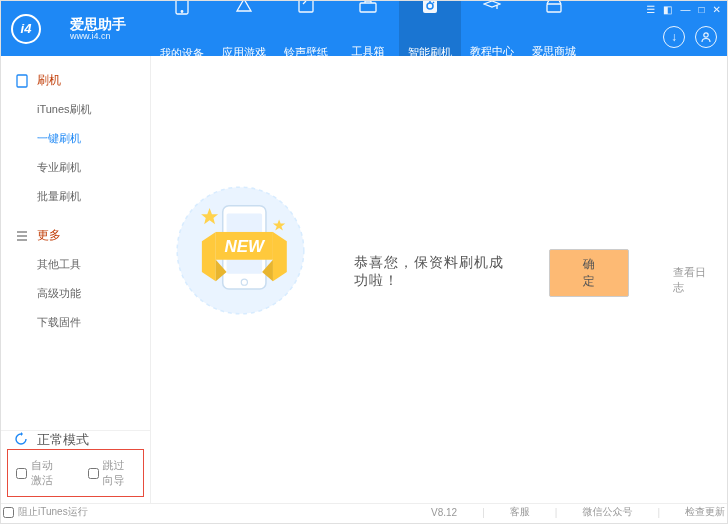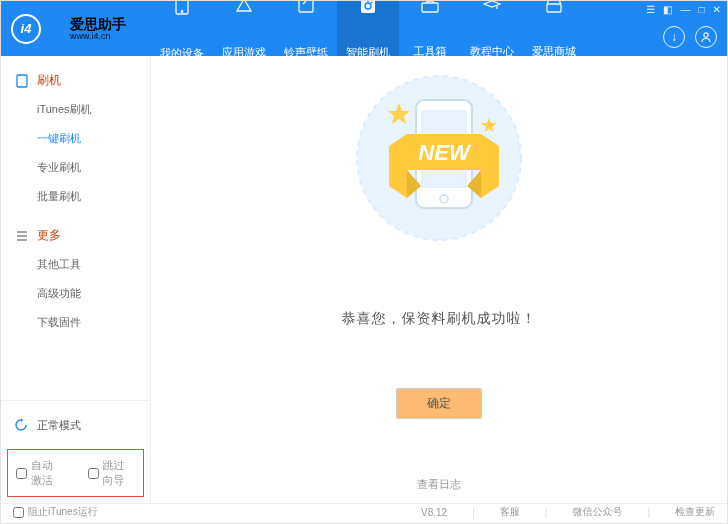--- a/index.html
+++ b/index.html
@@ -1,53 +1,53 @@
 <!DOCTYPE html>
 <html><head>
 <meta charset="utf-8">
 <style>
 * { box-sizing: border-box; margin: 0; padding: 0; font-family: "Microsoft YaHei", "PingFang SC", sans-serif; }
 body { width: 728px; height: 524px; background: #fff; overflow: hidden; border: 1px solid #e0e0e0; }
 .header { background: #1e88f5; height: 55px; display: flex; align-items: center; position: relative; }
 .logo-block { display: flex; align-items: center; padding-left: 10px; width: 150px; gap: 23px; }
 .logo-circle { width: 30px; height: 30px; border: 2px solid #fff; border-radius: 50%; display: flex; align-items: center; justify-content: center; color: #fff; font-weight: bold; font-size: 13px; font-style: italic; }
-.logo-text { margin-left: 6px; color: #000000; }
+.logo-text { margin-left: 6px; color: #ffffff; }
 .logo-text .cn { font-size: 14px; font-weight: bold; display: block; line-height: 14px; }
 .logo-text .en { font-size: 9px; display: block; line-height: 10px; opacity: 0.9; }
 .top-tabs { display: flex; height: 100%; flex: 1; }
 .top-tab { width: 62px; height: 100%; display: flex; flex-direction: column; align-items: center; justify-content: center; color: #fff; cursor: pointer; font-size: 11px; gap: 28px; }
 .top-tab.active { background: #1a75d2; }
 .top-tab .ico { width: 20px; height: 18px; margin-bottom: 3px; opacity: 0.95; display: flex; align-items: center; justify-content: center; }
 .win-controls { position: absolute; right: 6px; top: 3px; display: flex; gap: 8px; color: #fff; font-size: 10px; opacity: 0.9; }
 .win-controls span { cursor: pointer; }
 .header-right { position: absolute; right: 10px; bottom: 8px; display: flex; gap: 10px; }
 .hr-btn { width: 22px; height: 22px; border: 1.5px solid #fff; border-radius: 50%; display: flex; align-items: center; justify-content: center; color: #fff; font-size: 12px; cursor: pointer; opacity: 0.9; }
 .body-wrap { display: flex; height: calc(100% - 55px - 20px); }
 .sidebar { width: 150px; border-right: 1px solid #eee; display: flex; flex-direction: column; }
 .side-section { padding-top: 10px; }
 .side-title { display: flex; align-items: center; padding: 6px 14px; color: #c2410c; font-size: 12px; }
 .side-title .ico { width: 14px; height: 14px; margin-right: 8px; color: #1e88f5; display: flex; align-items: center; justify-content: center; }
 .side-item { padding: 7px 10px 7px 36px; font-size: 11px; color: #666; cursor: pointer; }
 .side-item.active { color: #1e88f5; }
 .side-spacer { flex: 1; }
-.side-status { padding: 16px 12px; display: flex; align-items: center; font-size: 11px; color: #555; border-top: 1px solid #f0f0f0; }
+.side-status { padding: 0 12px; display: flex; font-size: 13px; color: #555; border-top: 1px solid #f0f0f0; }
 .side-status .ico { width: 16px; height: 16px; margin-right: 8px; color: #1e88f5; display: flex; align-items: center; justify-content: center; }
 .device-box { padding: 8px 12px 10px; display: flex; align-items: flex-start; border-top: 1px solid #f0f0f0; }
 .device-box .ico { width: 16px; height: 20px; margin-right: 8px; color: #1e88f5; }
 .device-info { font-size: 11px; color: #444; }
 .device-badge { display: inline-block; background: #1e88f5; color: #fff; font-size: 9px; padding: 1px 6px; border-radius: 7px; margin-top: 3px; }
 .side-bottom { border: 1px solid #e74c3c; margin: 0 6px 6px 6px; padding: 8px; display: flex; gap: 24px; font-size: 11px; color: #999; }
 .side-bottom label { display: flex; align-items: center; gap: 4px; cursor: pointer; }
 .side-bottom input { width: 11px; height: 11px; }
-.content { flex: 1; display: flex; flex-direction: column; align-items: center; justify-content: center; padding: 20px; gap: 44px; }
+.content { flex: 1; display: flex; flex-direction: row; align-items: center; justify-content: center; padding: 20px; gap: 44px; }
 .illus { width: 180px; height: 180px; margin-bottom: 18px; }
 .msg { font-size: 14px; color: #555; margin-bottom: 16px; letter-spacing: 1px; }
 .ok-btn { border: 1px solid #ccc; background: #fdba74; padding: 6px 30px; font-size: 12px; color: #555; cursor: pointer; border-radius: 2px; margin-bottom: 14px; }
 .log-link { font-size: 11px; color: #999; cursor: pointer; }
-.footer { height: 17px; border-top: 1px solid #eee; display: flex; align-items: center; font-size: 10px; color: #999; padding: 0 12px; }
+.footer { height: 17px; border-top: 1px solid #eee; display: flex; align-items: center; font-size: 10px; color: #999; padding: 0 2px; }
 .footer label { display: flex; align-items: center; gap: 4px; cursor: pointer; }
 .footer input { width: 11px; height: 11px; }
 .footer .right { margin-left: auto; display: flex; gap: 21px; align-items: center; }
 .footer .sep { color: #ddd; padding: 0 4px; }
 .footer .link { cursor: pointer; }
 </style>
 </head>
 <body>
 
 <div class="header">
@@ -78,38 +78,38 @@
     </div>
     <div class="top-tab">
       <span class="ico">
           <svg width="16" height="16" viewBox="0 0 16 16" fill="none" stroke="#fff" stroke-width="1.3">
             <rect x="1" y="2" width="14" height="12" rx="1"></rect>
             <path d="M5 6 L8 3"></path>
           </svg>
         </span>
       <span>铃声壁纸</span>
     </div>
+    <div class="top-tab">
+      <span class="ico">
+          <svg width="18" height="14" viewBox="0 0 18 14" fill="none" stroke="#fff" stroke-width="1.3">
+            <rect x="1" y="4" width="16" height="9" rx="1"></rect>
+            <path d="M6 4 V2 H12 V4"></path>
+          </svg>
+        </span>
+      <span>工具箱</span>
+    </div>
     <div class="top-tab active">
       <span class="ico">
           <svg width="16" height="16" viewBox="0 0 16 16">
             <rect x="1" y="1" width="14" height="14" rx="2" fill="#fff"></rect>
             <path d="M5 8 A3 3 0 1 1 11 8 A3 3 0 1 1 5 8" fill="none" stroke="#1e88f5" stroke-width="1.5"></path>
             <path d="M8 5 L8 3 M11 5 L12 4" stroke="#1e88f5" stroke-width="1.5"></path>
           </svg>
         </span>
       <span>智能刷机</span>
-    </div>
-    <div class="top-tab">
-      <span class="ico">
-          <svg width="18" height="14" viewBox="0 0 18 14" fill="none" stroke="#fff" stroke-width="1.3">
-            <rect x="1" y="4" width="16" height="9" rx="1"></rect>
-            <path d="M6 4 V2 H12 V4"></path>
-          </svg>
-        </span>
-      <span>工具箱</span>
     </div>
     <div class="top-tab">
       <span class="ico">
           <svg width="18" height="14" viewBox="0 0 18 14" fill="none" stroke="#fff" stroke-width="1.3">
             <path d="M9 2 L17 5 L9 8 L1 5 Z"></path>
             <path d="M14 6 V10"></path>
           </svg>
         </span>
       <span>教程中心</span>
     </div>

